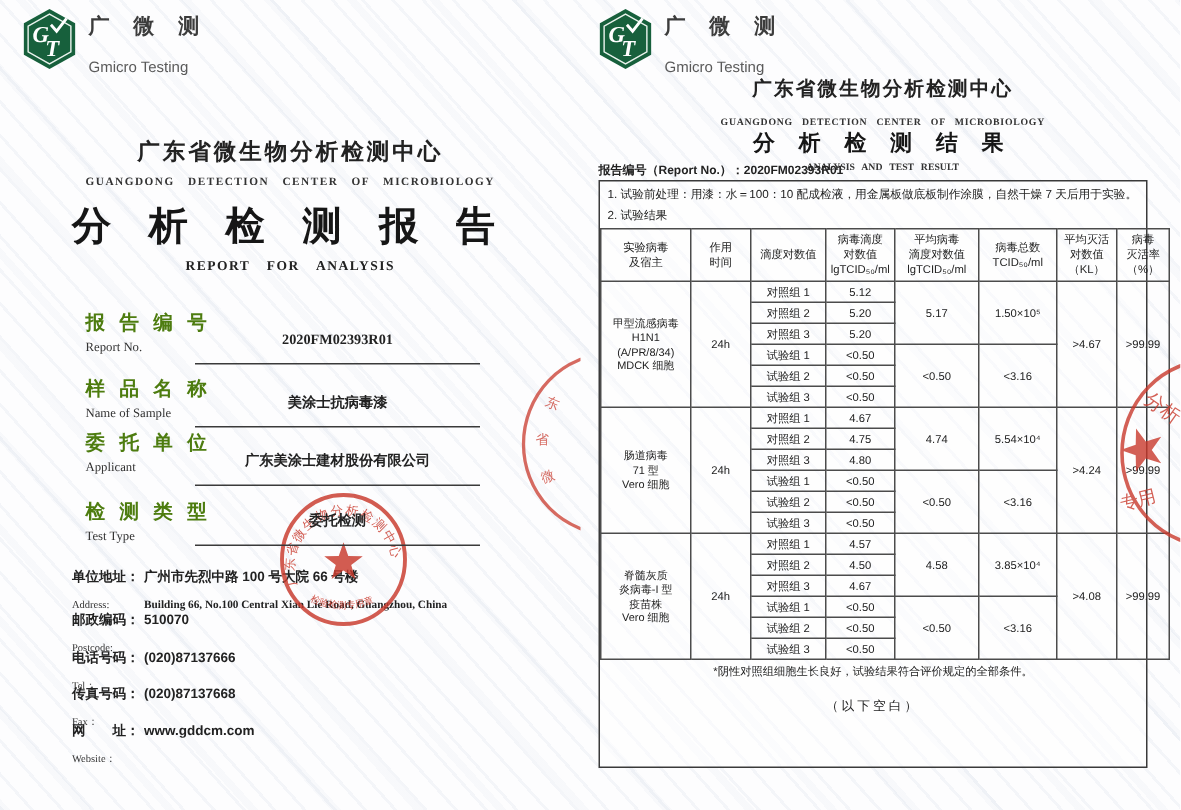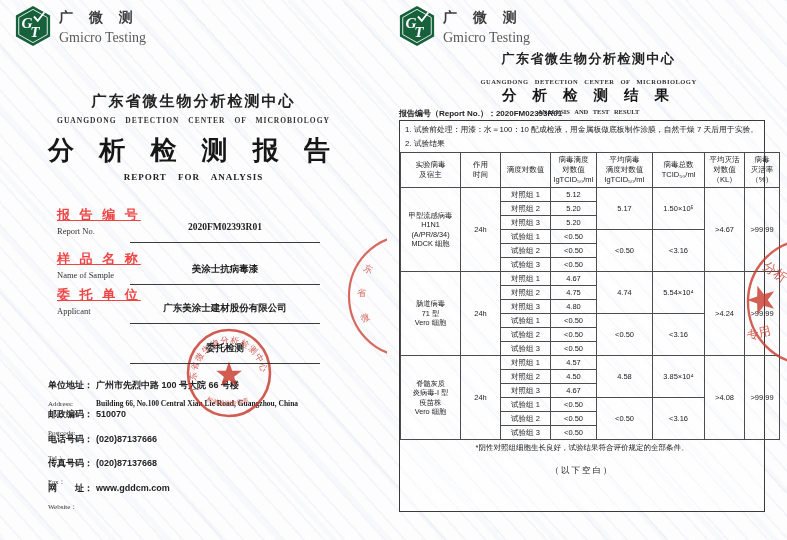--- a/index.html
+++ b/index.html
@@ -11,31 +11,31 @@
       repeating-linear-gradient(48deg, rgba(176,190,212,.07) 0 5px, transparent 5px 41px);}
   .page{position:absolute;top:0;height:540px;z-index:1;}
   #page-left{left:0;width:387px;}
   #page-right{left:390px;width:397px;}
 
   
   .logo{position:absolute;display:flex;gap:7px;align-items:flex-start;}
   .logo svg{width:38px;height:42px;display:block;}
   .logo-txt{padding-top:4px;}
   .logo-cn{font-size:14px;font-weight:bold;letter-spacing:6px;color:#3c3c3c;}
-  .logo-en{font-family:Liberation Serif, serif;font-size:14px;color:#5a5a5a;margin-top:3px;}
+  .logo-en{font-family:Liberation Sans, sans-serif;font-size:10px;color:#5a5a5a;margin-top:13px;}
 
   
   .lp-center{position:absolute;left:0;top:92px;width:100%;text-align:center;}
   .org-cn{font-size:15px;font-weight:bold;letter-spacing:2px;color:#222;}
   .org-en{font-family:"Liberation Serif",serif;font-size:7.5px;font-weight:bold;letter-spacing:1px;word-spacing:6px;color:#333;margin-top:5px;}
   .lp-title{font-size:26px;letter-spacing:9px;color:#161616;font-weight:600;margin-top:8px;}
   .lp-title-en{font-family:"Liberation Serif",serif;font-size:9px;font-weight:bold;word-spacing:8px;letter-spacing:1px;margin-top:4px;color:#222;}
 
   .f-label{position:absolute;left:57px;}
-  .f-cn{font-size:13px;font-weight:bold;letter-spacing:3px;color:#ef4444;text-decoration:underline;}
+  .f-cn{font-size:13px;font-weight:bold;letter-spacing:3px;color:#4d7c0f;}
   .f-en{font-family:"Liberation Serif",serif;font-size:8.5px;font-weight:normal;color:#333;margin-top:2px;}
   .f-value{position:absolute;left:130px;width:190px;height:22px;border-bottom:1px solid #3a3a3a;
            text-align:center;font-size:9.5px;font-weight:bold;color:#222;line-height:14px;z-index:3;}
   .f-value.serif{font-family:"Liberation Serif",serif;}
 
   .contact-item{position:absolute;left:48px;width:300px;line-height:1.15;}
   .ci-cn{display:inline-block;width:48px;font-size:9px;font-weight:bold;color:#222;}
   .ci-val{font-size:9px;font-weight:bold;color:#222;}
   .ci-en{display:inline-block;width:48px;font-family:"Liberation Serif",serif;font-size:7px;color:#333;}
   .ci-val2{font-family:"Liberation Serif",serif;font-size:7.5px;font-weight:bold;color:#222;}
@@ -124,20 +124,24 @@
       <div class="f-en">Name of Sample</div>
     </div>
     <div class="f-value" style="top:262px;">美涂士抗病毒漆</div>
 
     <div class="f-label" style="top:286px;">
       <div class="f-cn">委 托 单 位</div>
       <div class="f-en">Applicant</div>
     </div>
     <div class="f-value" style="top:301px;">广东美涂士建材股份有限公司</div>
 
+    <div class="f-label" style="top:332px;">
+      <div class="f-cn">检 测 类 型</div>
+      <div class="f-en">Test Type</div>
+    </div>
     <div class="f-value" style="top:341px;">委托检测</div>
 
     <div class="contact-item" style="top:374px;">
       <div><span class="ci-cn">单位地址：</span><span class="ci-val">广州市先烈中路 100 号大院 66 号楼</span></div>
       <div><span class="ci-en">Address:</span><span class="ci-val2">Building 66, No.100 Central Xian Lie Road, Guangzhou, China</span></div>
     </div>
     <div class="contact-item" style="top:403px;">
       <div><span class="ci-cn">邮政编码：</span><span class="ci-val">510070</span></div>
       <div><span class="ci-en">Postcode:</span></div>
     </div>

